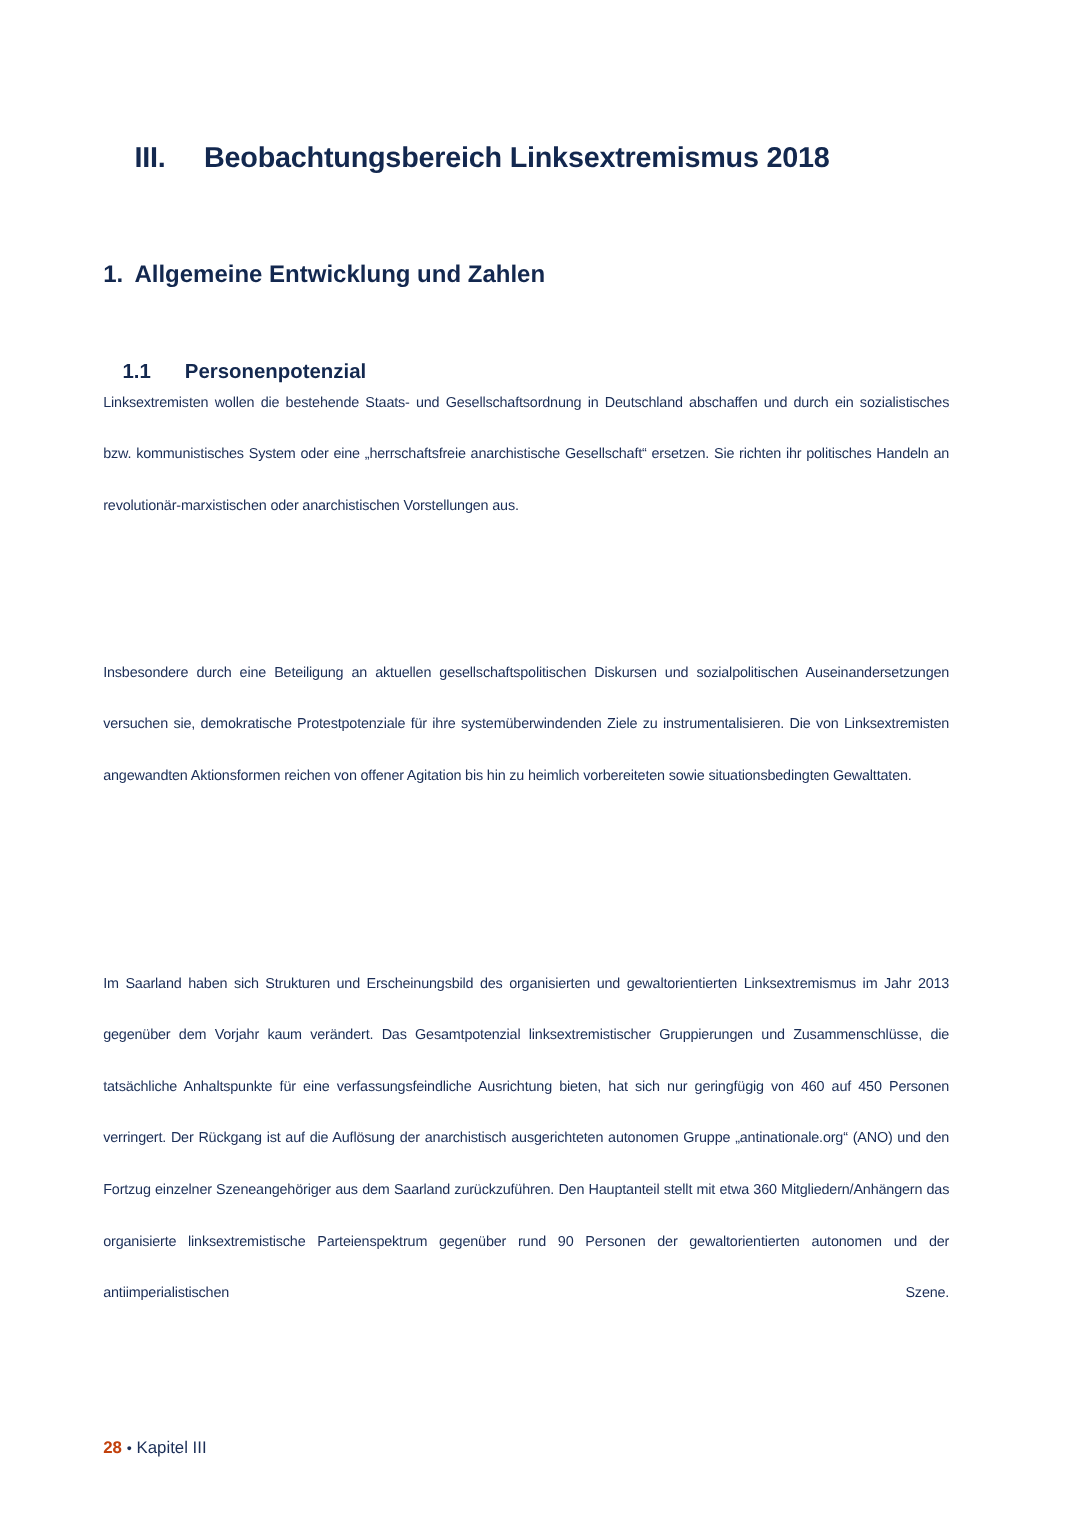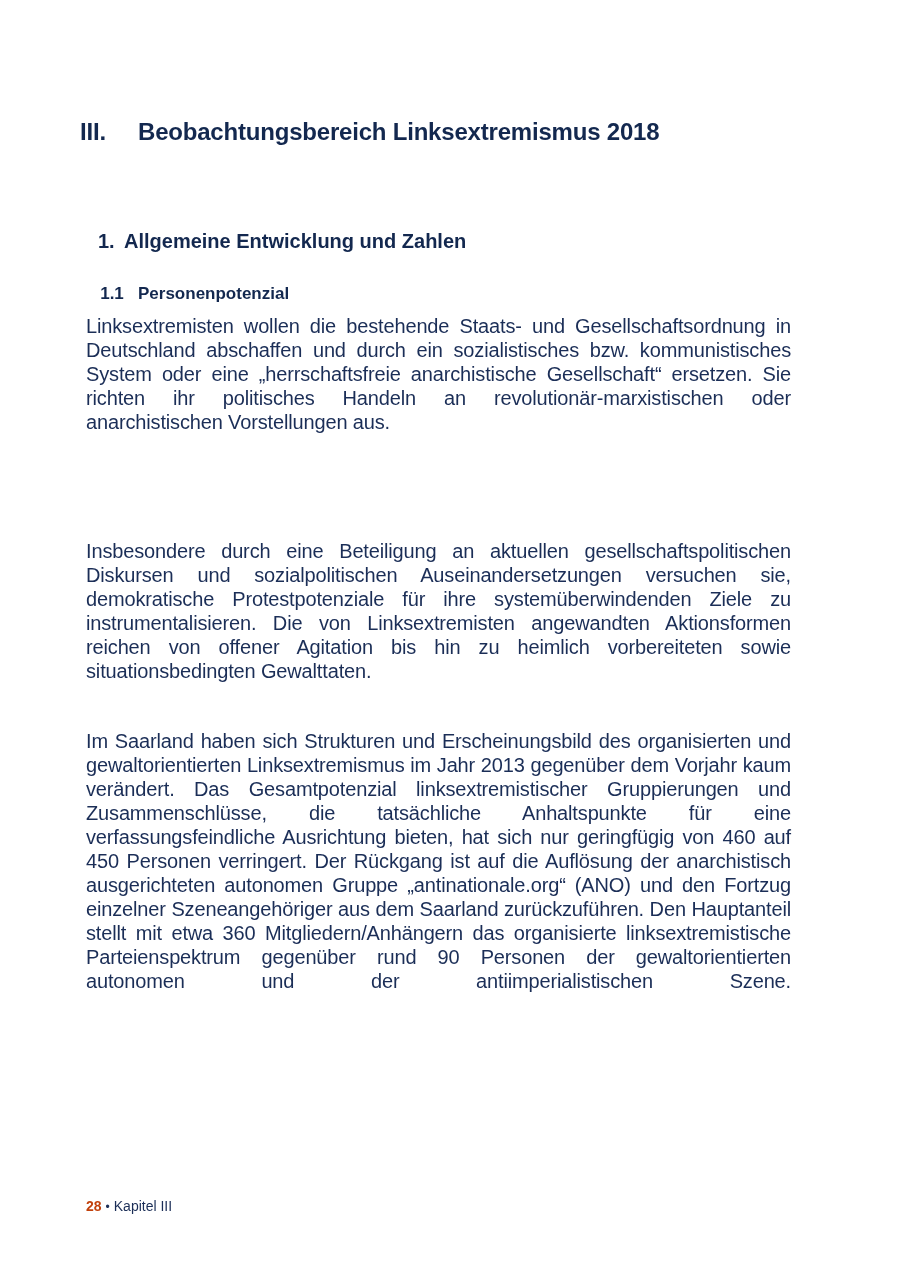--- a/index.html
+++ b/index.html
@@ -7,60 +7,60 @@
       width: 900px; height: 1272px; background: #ffffff;
       position: relative; overflow: hidden;
       font-family: "Liberation Sans", "DejaVu Sans", sans-serif;
       color: #1b2e57;
     }
     .chapter-title {
       position: absolute; left: 80px; top: 118px;
       font-size: 24px; font-weight: bold; color: #13284f;
       letter-spacing: -0.2px; white-space: nowrap;
     }
-    .chapter-title .num { display: inline-block; width: 58px; }
+    .chapter-title .num { display: inline-block; width: 58px; margin-left: 32px; }
     .section-title {
       position: absolute; left: 86px; top: 218px;
       font-size: 20px; font-weight: bold; color: #13284f; white-space: nowrap;
     }
     .section-title .num { display: inline-block; width: 26px; }
     .subsection-title {
       position: absolute; left: 86px; top: 284px;
       font-size: 17px; font-weight: bold; color: #13284f; white-space: nowrap;
     }
     .subsection-title .num { display: inline-block; width: 52px; }
     .body-text {
       position: absolute; left: 86px; width: 705px;
-      font-size: 20px; line-height: 24px; color: #1b2e57;
+      font-size: 12px; line-height: 43px; color: #1b2e57;
       text-align: justify; margin: 0;
       letter-spacing: -0.15px;
     }
     .last-just { text-align-last: justify; }
     .p1 { top: 314px; }
     .p2 { top: 539px; }
-    .p3 { top: 729px; }
+    .p3 { top: 798px; }
     .footer {
       position: absolute; left: 86px; top: 1198px;
       font-size: 14px; color: #1b2e57; white-space: nowrap;
     }
     .footer .page { font-weight: bold; color: #c2410c; }
     .footer .dot { margin: 0 4px; font-size: 12px; }
   </style>
 </head>
 <body>
 
 <h1 class="chapter-title" style="margin:0;">
   <span class="num">III.</span><span>Beobachtungsbereich Linksextremismus 2018</span>
 </h1>
 
-<h2 class="section-title" style="margin:12px;">
+<h2 class="section-title" style="margin:0;">
   <span class="num">1.</span><span>Allgemeine Entwicklung und Zahlen</span>
 </h2>
 
-<h3 class="subsection-title" style="margin:0;text-align:center;">
+<h3 class="subsection-title" style="margin:16px;">
   <span class="num">1.1</span><span>Personenpotenzial</span>
 </h3>
 
 <p class="body-text p1">Linksextremisten wollen die bestehende Staats- und Gesellschaftsordnung in Deutschland abschaffen und durch ein sozialistisches bzw. kommunistisches System oder eine „herrschaftsfreie anarchistische Gesellschaft“ ersetzen. Sie richten ihr politisches Handeln an revolutionär-marxistischen oder anarchistischen Vorstellungen aus.</p>
 <p class="body-text p2">Insbesondere durch eine Beteiligung an aktuellen gesellschaftspolitischen Diskursen und sozialpolitischen Auseinandersetzungen versuchen sie, demokratische Protestpotenziale für ihre systemüberwindenden Ziele zu instrumentalisieren. Die von Linksextremisten angewandten Aktionsformen reichen von offener Agitation bis hin zu heimlich vorbereiteten sowie situationsbedingten Gewalttaten.</p>
 <p class="body-text p3 last-just">Im Saarland haben sich Strukturen und Erscheinungsbild des organisierten und gewaltorientierten Linksextremismus im Jahr 2013 gegenüber dem Vorjahr kaum verändert. Das Gesamtpotenzial linksextremistischer Gruppierungen und Zusammenschlüsse, die tatsächliche Anhaltspunkte für eine verfassungsfeindliche Ausrichtung bieten, hat sich nur geringfügig von 460 auf 450 Personen verringert. Der Rückgang ist auf die Auflösung der anarchistisch ausgerichteten autonomen Gruppe „antinationale.org“ (ANO) und den Fortzug einzelner Szeneangehöriger aus dem Saarland zurückzuführen. Den Hauptanteil stellt mit etwa 360 Mitgliedern/Anhängern das organisierte linksextremistische Parteienspektrum gegenüber rund 90 Personen der gewaltorientierten autonomen und der antiimperialistischen Szene.</p>
 
 <div class="footer">
   <span class="page">28</span><span class="dot">•</span><span>Kapitel III</span>
 </div>

